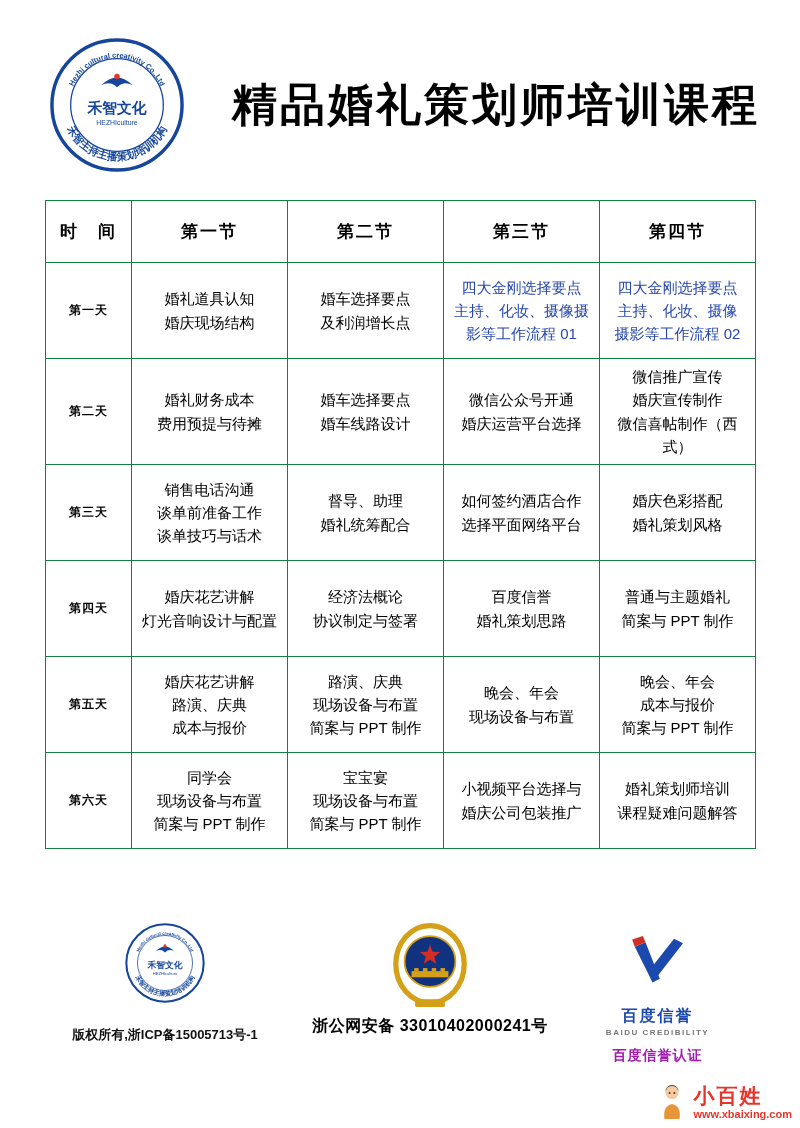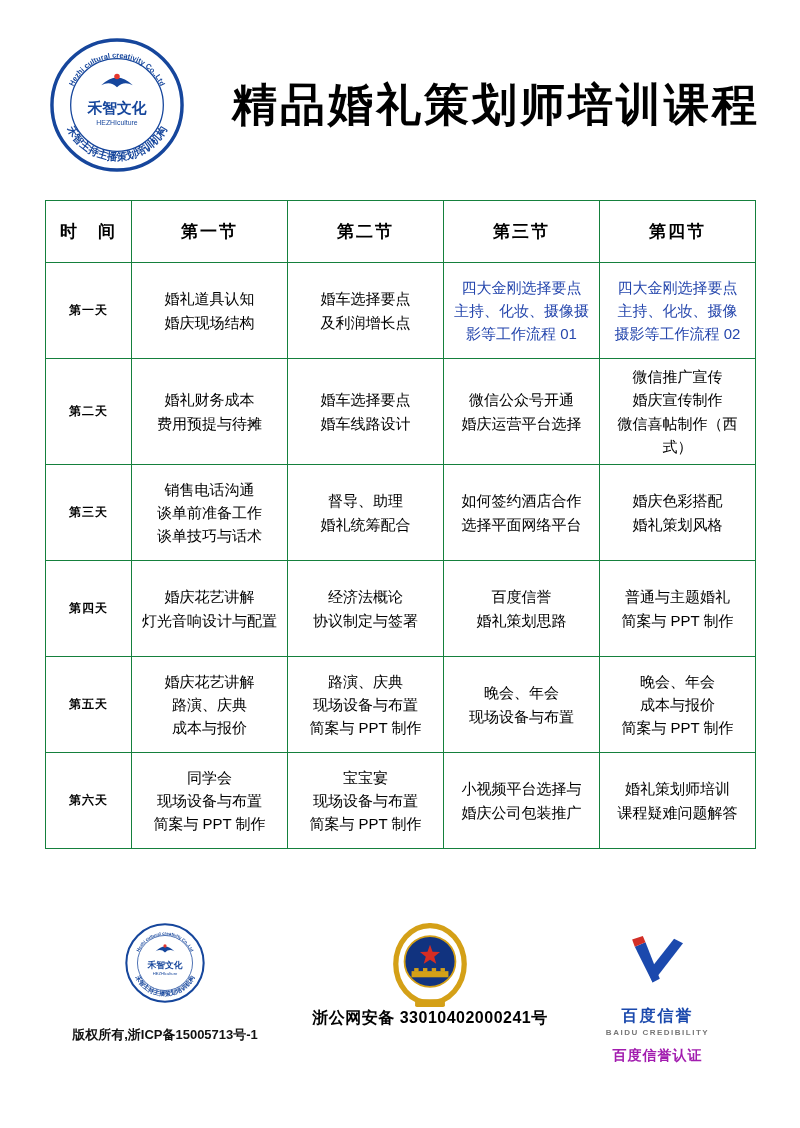--- a/index.html
+++ b/index.html
@@ -34,21 +34,21 @@
 
   
   .footer-col{position:absolute;top:922px;text-align:center;display:flex;flex-direction:column;align-items:center;}
   .footer-left{left:55px;width:220px;}
   .footer-center{left:300px;width:260px;}
   .footer-right{left:565px;width:185px;}
   .footer-logo{width:82px;height:82px;}
   .badge-svg{width:80px;height:86px;}
   .baidu-svg{width:58px;height:50px;margin-top:14px;}
   .copyright-text{margin-top:22px;font-size:13px;font-weight:bold;color:#111;}
-  .police-text{margin-top:0;font-size:16px;font-weight:bold;color:#000;letter-spacing:0.5px;}
+  .police-text{margin-top:8px;font-size:16px;font-weight:bold;color:#000;letter-spacing:0.5px;}
   .baidu-name{margin-top:20px;font-size:16px;font-weight:bold;color:var(--baidu-blue);letter-spacing:2px;}
   .baidu-en{font-size:8px;color:#777;letter-spacing:1.5px;margin-top:1px;font-weight:bold;}
   .baidu-cert{margin-top:10px;font-size:14px;font-weight:bold;color:#a21caf;letter-spacing:1px;}
 
   
   .watermark{position:absolute;right:8px;bottom:6px;display:flex;align-items:center;}
   .mascot-svg{width:34px;height:40px;margin-right:4px;}
   .wm-name{font-size:21px;font-weight:900;color:var(--watermark-red);letter-spacing:2px;line-height:1.1;}
   .wm-url{font-size:11px;font-weight:bold;color:var(--watermark-red);}
 </style>
@@ -261,14 +261,27 @@
     <svg class="baidu-svg" viewBox="0 0 64 56">
       <polygon points="6,12 18,7 34,48 26,52" fill="var(--baidu-blue)"></polygon>
       <polygon points="26,52 21,40 50,3 60,8" fill="var(--baidu-blue)"></polygon>
       <polygon points="6,12 18,7 15,0 3,4" fill="var(--baidu-red)"></polygon>
     </svg>
     <div class="baidu-name">百度信誉</div>
     <div class="baidu-en">BAIDU CREDIBILITY</div>
     <div class="baidu-cert">百度信誉认证</div>
   </div>
 
+  <div class="watermark">
+    <svg class="mascot-svg" viewBox="0 0 36 40">
+      <path d="M 10 38 q -2 -14 8 -16 q 10 2 8 16 z" fill="#e8953a"></path>
+      <circle cx="18" cy="10" r="7" fill="#f6c9a0"></circle>
+      <path d="M 11 9 a 7 7 0 0 1 14 0 l -2 -4 q -5 -4 -10 0 z" fill="#5a3a1a"></path>
+      <circle cx="15.5" cy="10.5" r="1" fill="#333"></circle>
+      <circle cx="20.5" cy="10.5" r="1" fill="#333"></circle>
+    </svg>
+    <div class="wm-text">
+      <div class="wm-name">小百姓</div>
+      <div class="wm-url">www.xbaixing.com</div>
+    </div>
+  </div>
 
 </div>
 
 </body></html>

